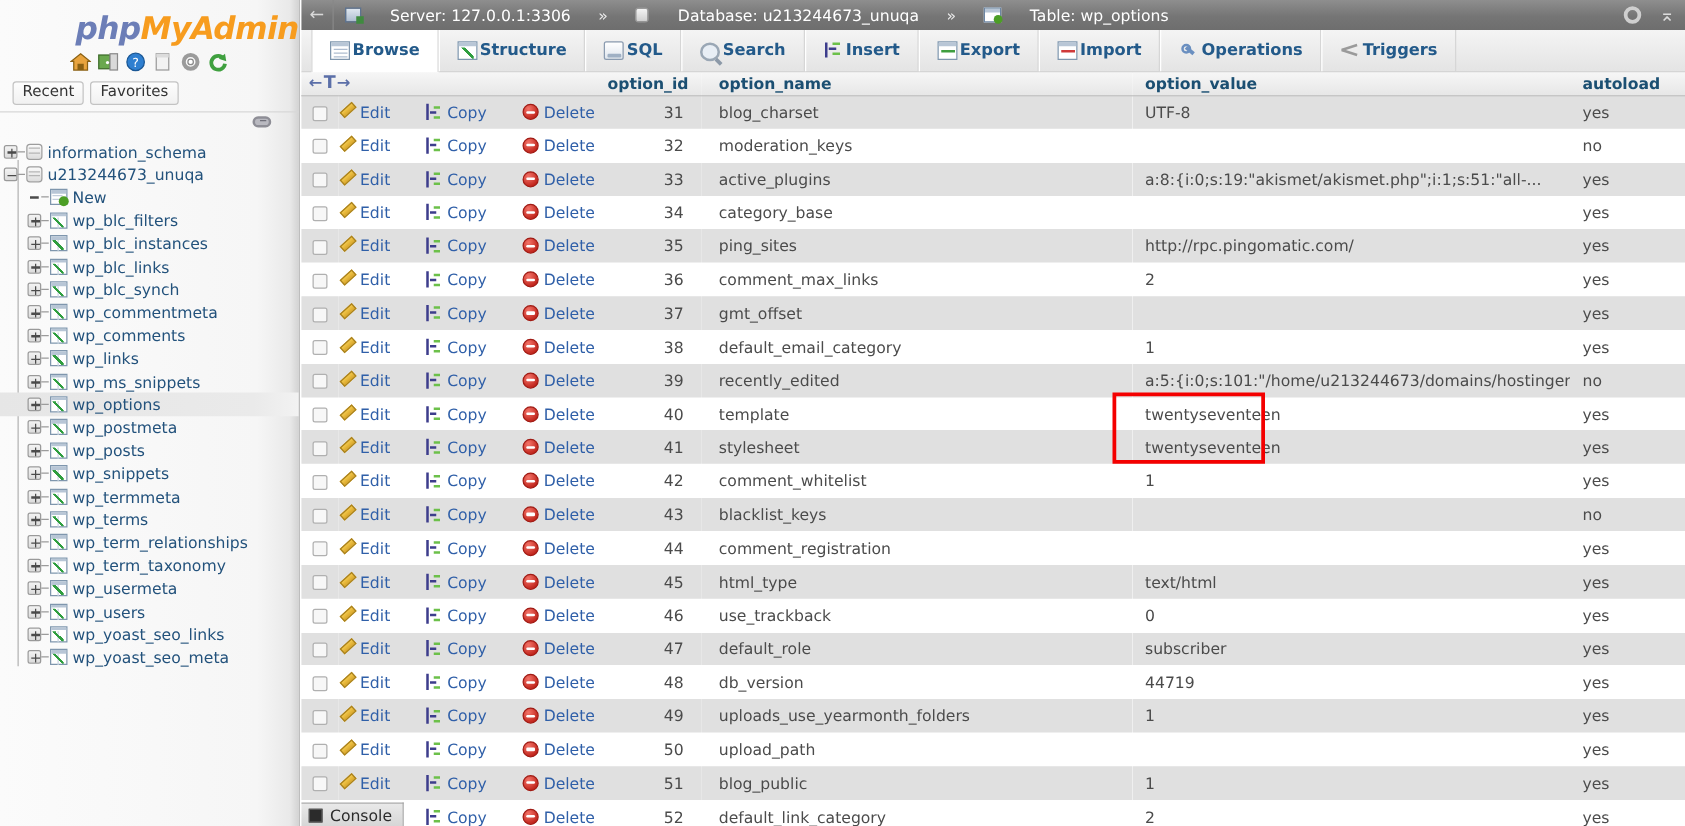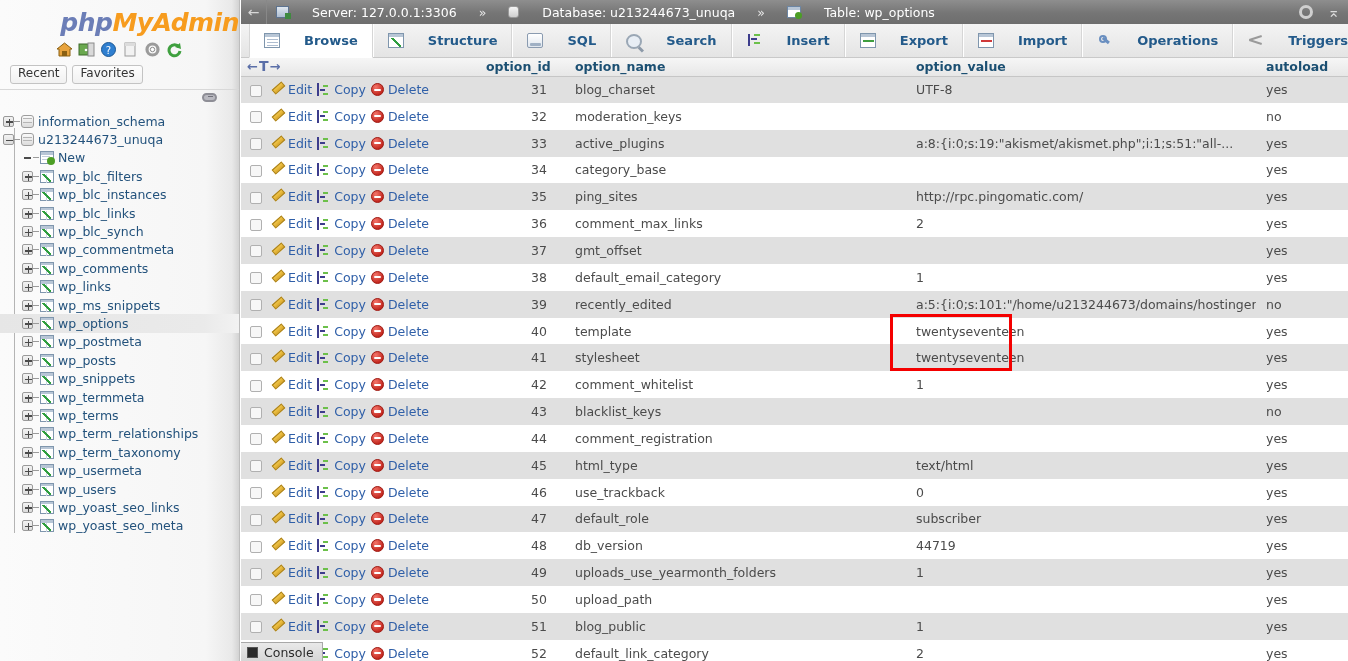--- a/index.html
+++ b/index.html
@@ -181,21 +181,21 @@
 
   
   #tabbar {
     height: 34px;
     background: linear-gradient(to bottom,#f4f4f4,#e4e4e4);
     border-bottom: 1px solid #c9c9c9;
     display: flex; align-items: stretch;
     padding-left: 8px;
   }
   .tab {
-    display:flex; align-items:center; gap:24px;
+    display:flex; align-items:center; gap:2px;
     padding: 0 14px;
     border-right: 1px solid #d6d6d6;
     border-left: 1px solid #fff;
     font-size: 13px; font-weight: bold;
     color: #235a8a;
     cursor: pointer;
     white-space: nowrap;
   }
   .tab:first-child { border-left: 1px solid #d6d6d6; }
   .tab.active {
@@ -262,21 +262,21 @@
   .c-auto { width: 92px; padding-left: 10px !important; }
 
   th.c-id   { text-align:left; padding-left: 10px !important; }
   th.c-name { padding-left: 14px !important; }
 
   .chkbox {
     width: 12px; height: 12px; display:inline-block;
     border: 1px solid #b0b0b0; background: #f7f7f7; border-radius:2px;
     vertical-align: middle; cursor: pointer;
   }
-  .acts { display:flex; align-items:center; gap:5px; }
+  .acts { display:flex; align-items:center; gap:5px;justify-content:space-between; }
   .act { display:flex; align-items:center; gap:4px; color:#2f5fa8; cursor:pointer; font-size:12.5px; }
   .act .lbl { color:#2f5fa8; }
   .ico-pencil{
     width:13px;height:13px;position:relative;display:inline-block;
   }
   .ico-pencil:before{
     content:"";position:absolute;left:1px;top:2px;width:11px;height:4px;
     background:linear-gradient(to bottom,#f2c84b,#d9a62c);transform:rotate(-42deg);border:1px solid #a8811f;
   }
   .ico-copy{

